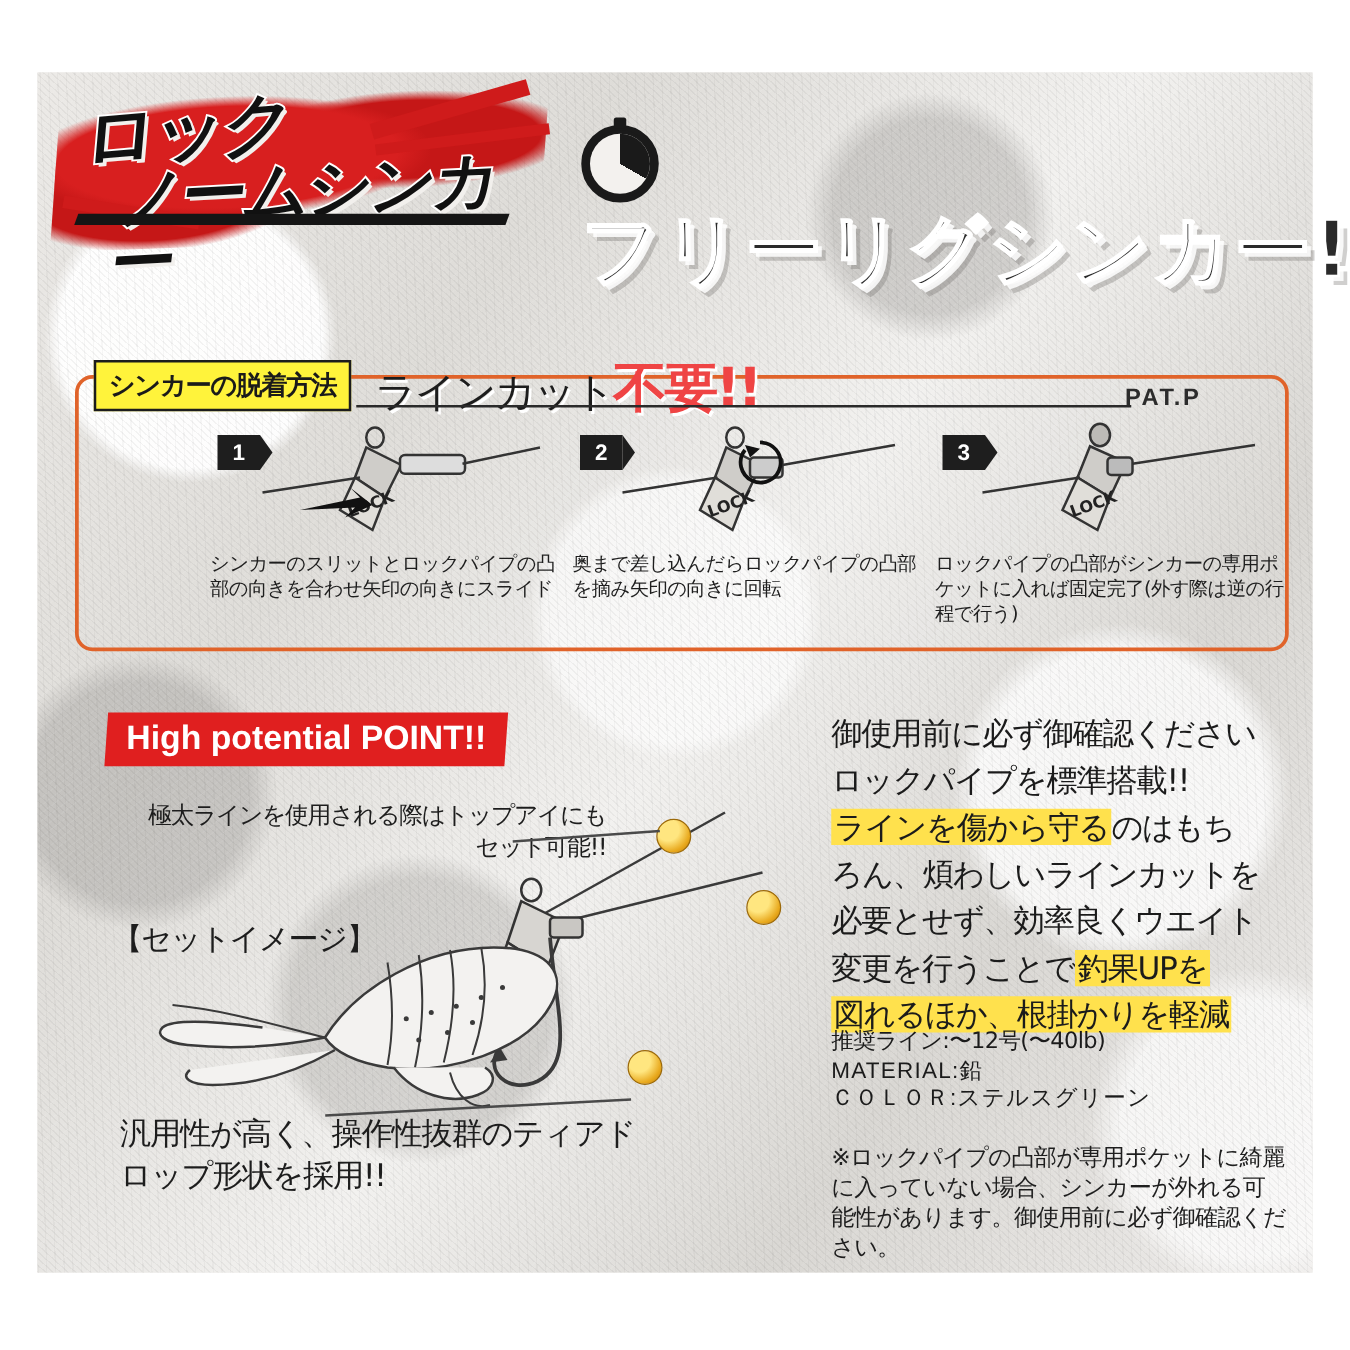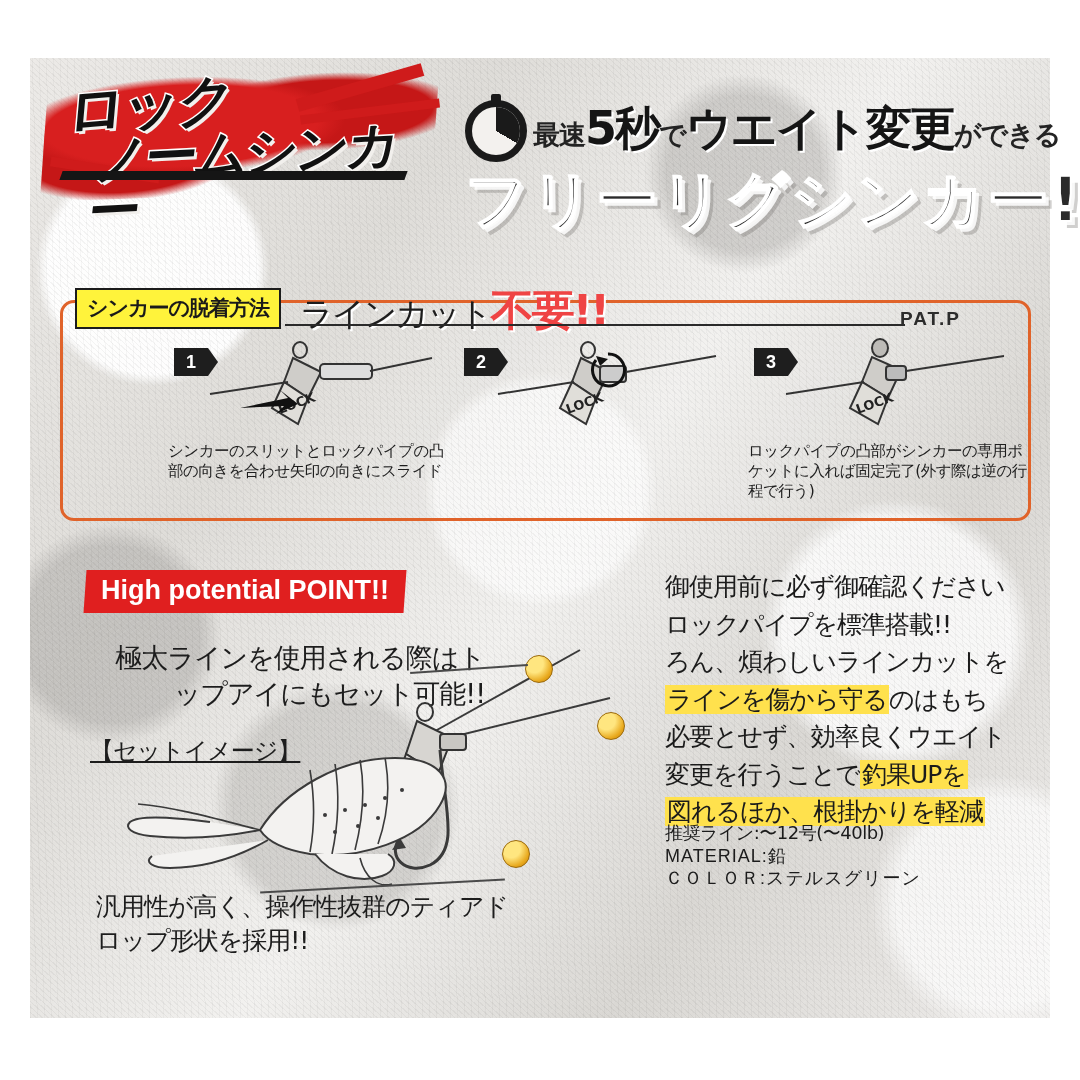--- a/index.html
+++ b/index.html
@@ -149,24 +149,24 @@
   #hp{
     position:absolute;left:85px;top:570px;
     background:#e01f1f;color:#fff;font-size:27px;font-weight:bold;
     padding:5px 16px 7px;letter-spacing:0px;
     transform:skewX(-4deg);
   }
   #hp span{display:inline-block;transform:skewX(4deg);}
 
   #leftTxt1{
     position:absolute;left:105px;top:640px;width:380px;
-    font-size:27px;line-height:1.35;color:#1d1d1d;text-align:right;letter-spacing:-1px;
+    font-size:19px;line-height:1.35;color:#1d1d1d;text-align:right;letter-spacing:-1px;
   }
   #setimg{
-    position:absolute;left:90px;top:735px;font-size:24px;color:#1d1d1d;letter-spacing:-1px;text-decoration:underline;
+    position:absolute;left:90px;top:735px;font-size:24px;color:#1d1d1d;letter-spacing:-1px;
   }
   #leftTxt2{
     position:absolute;left:85px;top:890px;width:420px;
     font-size:25px;line-height:1.35;color:#1d1d1d;letter-spacing:-1px;margin-left:11px;
   }
 
   
   #lure{position:absolute;left:110px;top:640px;width:520px;height:250px;}
   .dot{
     position:absolute;width:26px;height:26px;border-radius:50%;
@@ -214,23 +214,20 @@
       <div class="l2 jp">ノームシンカー</div>
     </div>
     <div class="bar"></div>
   </div>
 
   <div id="headline">
     <div id="clock">
       <div class="top"></div>
       <div class="face"></div>
       <div class="pieslice"></div>
-    </div>
-    <div class="hl-row">
-      <span class="hl-small jp">最速</span><span class="hl-big jp">5秒</span><span class="hl-small jp">で</span><span class="hl-big jp">ウエイト変更</span><span class="hl-small jp">ができる</span>
     </div>
     <div id="hl-line2" class="jp">フリーリグシンカー!!</div>
   </div>
 
   <div id="stepbox"></div>
   <div id="stepbox-title" class="jp">シンカーの脱着方法</div>
   <div id="linecut">
     <span class="a jp">ラインカット</span><span class="b jp">不要!!</span>
   </div>
   <div id="hrule"></div>
@@ -257,20 +254,21 @@
       <ellipse cx="118" cy="14" rx="7" ry="8" fill="none" stroke="#333" stroke-width="2"></ellipse>
       <path d="M111 22 L102 46 L126 62 L139 36 Z" fill="#cfcdc9" stroke="#333" stroke-width="2"></path>
       <path d="M102 46 L90 72 L116 88 L126 62 Z" fill="#e0ded9" stroke="#333" stroke-width="2"></path>
       <text x="98" y="78" font-size="13" font-family="DejaVu Sans, sans-serif" font-weight="bold" fill="#222" transform="rotate(-20 98 78)">LOCK</text>
       <rect x="130" y="30" width="26" height="16" rx="3" fill="#ccc" stroke="#333" stroke-width="2"></rect>
       <line x1="156" y1="36" x2="246" y2="20" stroke="#333" stroke-width="2"></line>
       <line x1="28" y1="58" x2="104" y2="46" stroke="#333" stroke-width="2"></line>
       <path d="M138 18 a16 16 0 1 1 -12 6" fill="none" stroke="#111" stroke-width="3"></path>
       <path d="M126 20 l4 10 l8 -7 z" fill="#111"></path>
     </svg>
+    <div class="cap jp">奥まで差し込んだらロックパイプの凸部を摘み矢印の向きに回転</div>
   </div>
 
   <div class="step" id="step3">
     <div class="num">3</div>
     <svg class="art" viewBox="0 0 260 105">
       <ellipse cx="120" cy="12" rx="8" ry="9" fill="#bdbbb7" stroke="#333" stroke-width="2"></ellipse>
       <path d="M112 21 L102 46 L128 62 L141 34 Z" fill="#cfcdc9" stroke="#333" stroke-width="2"></path>
       <path d="M102 46 L90 72 L118 88 L128 62 Z" fill="#e0ded9" stroke="#333" stroke-width="2"></path>
       <text x="98" y="78" font-size="13" font-family="DejaVu Sans, sans-serif" font-weight="bold" fill="#222" transform="rotate(-20 98 78)">LOCK</text>
       <rect x="126" y="30" width="20" height="14" rx="3" fill="#bbb" stroke="#333" stroke-width="2"></rect>
@@ -329,26 +327,27 @@
     <div class="dot" id="dot1"></div>
     <div class="dot" id="dot2"></div>
     <div class="dot" id="dot3"></div>
     <div class="leader" id="ld1"></div>
     <div class="leader" id="ld2"></div>
   </div>
 
   <div id="rightTop" class="jp">
     <div>御使用前に必ず御確認ください</div>
     <div>ロックパイプを標準搭載!!</div>
+    <div><span class="hi">ラインを傷から守る</span><span>のはもち</span></div>
     <div>ろん、煩わしいラインカットを</div>
-    <div><span class="hi">ラインを傷から守る</span><span>のはもち</span></div>
     <div>必要とせず、効率良くウエイト</div>
     <div><span>変更を行うことで</span><span class="hi">釣果UPを</span></div>
     <div><span class="hi">図れるほか、根掛かりを軽減</span></div>
   </div>
 
   <div id="specs" class="jp">
     <div>推奨ライン:〜12号(〜40lb)</div>
     <div class="mono">MATERIAL:鉛</div>
     <div class="mono">ＣＯＬＯＲ:ステルスグリーン</div>
   </div>
 
+  <div id="note" class="jp">※ロックパイプの凸部が専用ポケットに綺麗に入っていない場合、シンカーが外れる可能性があります。御使用前に必ず御確認ください。</div>
 </div>
 
 </body></html>

